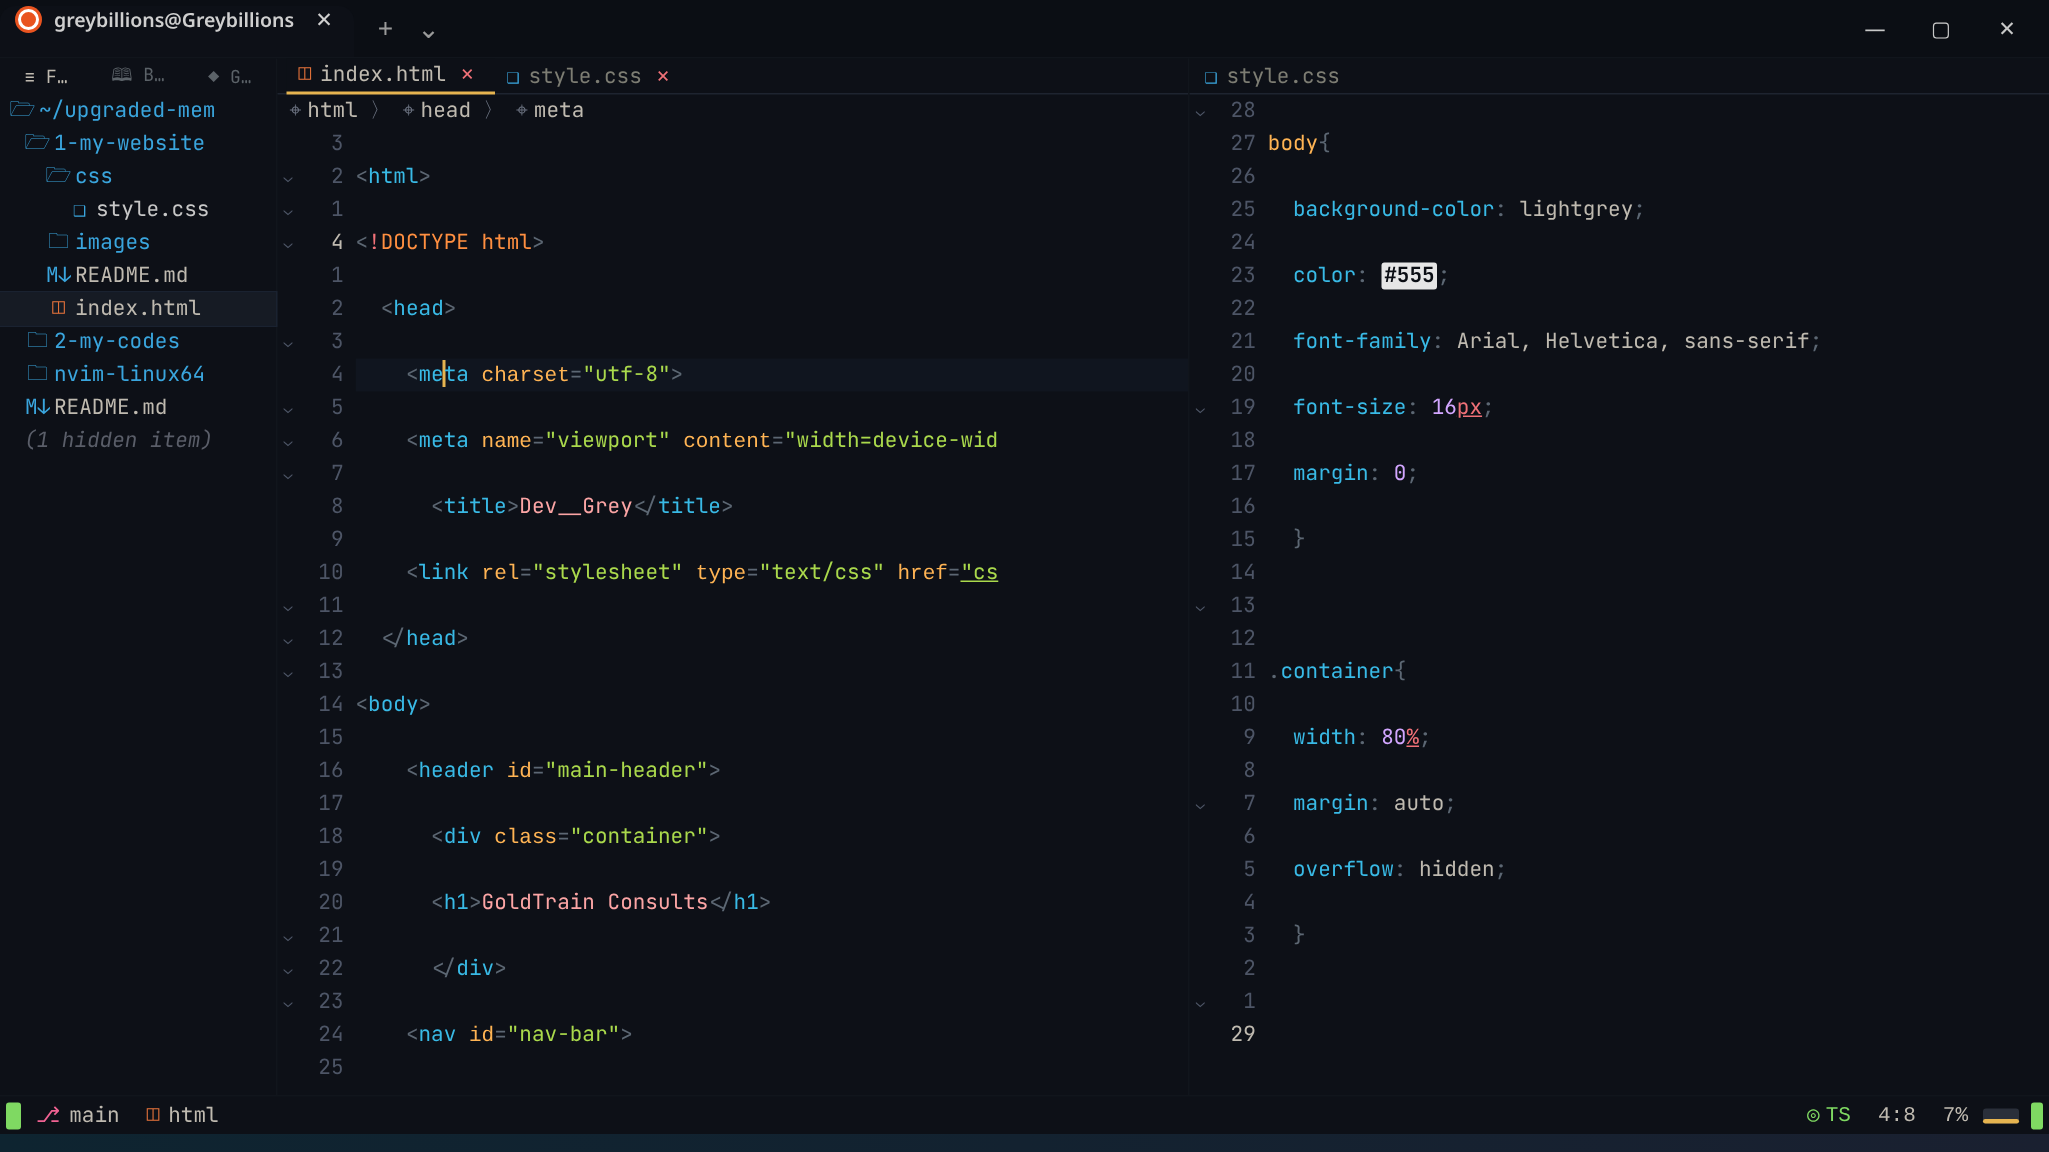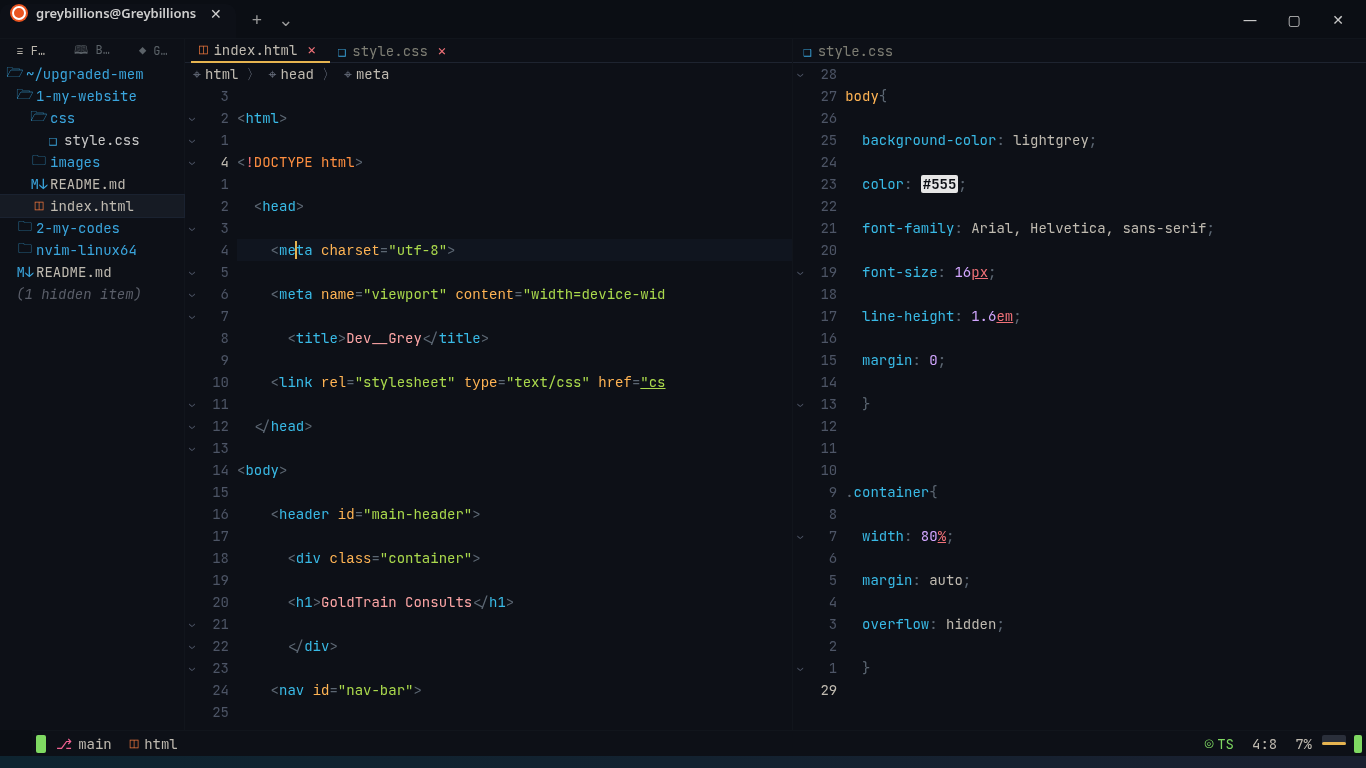--- a/index.html
+++ b/index.html
@@ -72,27 +72,27 @@
 .prop{ color: #39bae6; }
 .val { color: #bfbab0; }
 .num { color: #d2a6ff; }
 .unit{ color: #f07178; text-decoration: underline; }
 .hex { background: #e6e6e6; color: #0b0e14; padding: 0 2px; border-radius: 2px; font-weight: 600; }
 .bang{ color: #f07178; }
 .csssel{ color: #ffb454; }
 .cursor { display: inline-block; width: 0; border-left: 2px solid #e6b450; height: 18px; vertical-align: middle; margin: 0 -1px 2px; }
 
 
-.status { height: 26px; background: #0d1017; border-top: 1px solid #11151c; display: flex; align-items: center; font-family: "JetBrains Mono", monospace; padding: 0 4px; color: #bfbab0; margin-left: 32px; }
+.status { height: 26px; background: #0d1017; border-top: 1px solid #11151c; display: flex; align-items: center; font-family: "JetBrains Mono", monospace; padding: 0 4px; color: #bfbab0; }
 .status .block-g { width: 10px; height: 18px; background: #7fd962; margin-right: 10px; border-radius: 2px; }
 .status .branch { color: #bfbab0; margin-right: 18px; display: flex; align-items: center; }
 .status .branch::before { content: "⎇"; color: #f06292; margin-right: 6px; }
 .status .ft { display: flex; align-items: center; }
 .status .ft .ic { color: #e8743b; margin-right: 6px; }
-.status .right { margin-left: auto; display: flex; align-items: flex-start; }
+.status .right { margin-left: auto; display: flex; align-items: center; font-family: Liberation Mono, monospace; }
 .status .ts { color: #7fd962; margin-right: 18px; }
 .status .ts::before { content: "◎"; margin-right: 4px; }
 .status .pos { margin-right: 18px; }
 .status .pct { margin-right: 10px; }
 .status .bar { width: 24px; height: 10px; background: #2a2f3a; border-radius: 2px; position: relative; margin-right: 8px; }
 .status .bar::after { content: ""; position: absolute; bottom: 0; left: 0; width: 100%; height: 3px; background: #e6b450; border-radius: 2px; }
 .status .block-g2 { width: 8px; height: 18px; background: #7fd962; border-radius: 2px; }
 
 
 .taskstrip { height: 12px; background: linear-gradient(90deg,#0e2430,#132230,#1a2030); }
@@ -304,21 +304,20 @@
             <div class="lineno">2</div>
             <div class="lineno">1<span class="fold-mark">⌄</span></div>
             <div class="lineno abs">29</div>
           </div>
         <div class="content" id="rcode">
 <div class="ln"><span class="csssel">body</span><span class="pun">{</span></div>
 <div class="ln">  <span class="prop">background-color</span><span class="pun">:</span> <span class="val">lightgrey</span><span class="pun">;</span></div>
 <div class="ln">  <span class="prop">color</span><span class="pun">:</span> <span class="hex">#555</span><span class="pun">;</span></div>
 <div class="ln">  <span class="prop">font-family</span><span class="pun">:</span> <span class="val">Arial, Helvetica, sans-serif</span><span class="pun">;</span></div>
 <div class="ln">  <span class="prop">font-size</span><span class="pun">:</span> <span class="num">16</span><span class="unit">px</span><span class="pun">;</span></div>
-<div class="ln">  <span class="prop">line-height</span><span class="pun">:</span> <span class="num">1.6</span><span class="unit">em</span><span class="pun">;</span></div>
 <div class="ln">  <span class="prop">margin</span><span class="pun">:</span> <span class="num">0</span><span class="pun">;</span></div>
 <div class="ln">  <span class="pun">}</span></div>
 <div class="ln"></div>
 <div class="ln"><span class="pun">.</span><span class="selclass">container</span><span class="pun">{</span></div>
 <div class="ln">  <span class="prop">width</span><span class="pun">:</span> <span class="num">80</span><span class="unit">%</span><span class="pun">;</span></div>
 <div class="ln">  <span class="prop">margin</span><span class="pun">:</span> <span class="val">auto</span><span class="pun">;</span></div>
 <div class="ln">  <span class="prop">overflow</span><span class="pun">:</span> <span class="val">hidden</span><span class="pun">;</span></div>
 <div class="ln">  <span class="pun">}</span></div>
 <div class="ln"></div>
 

